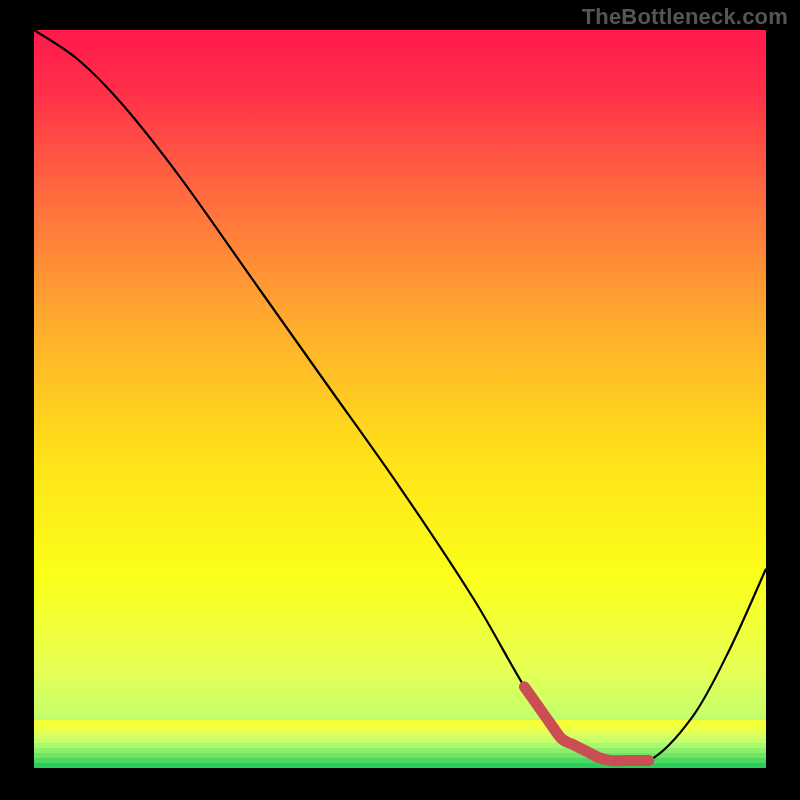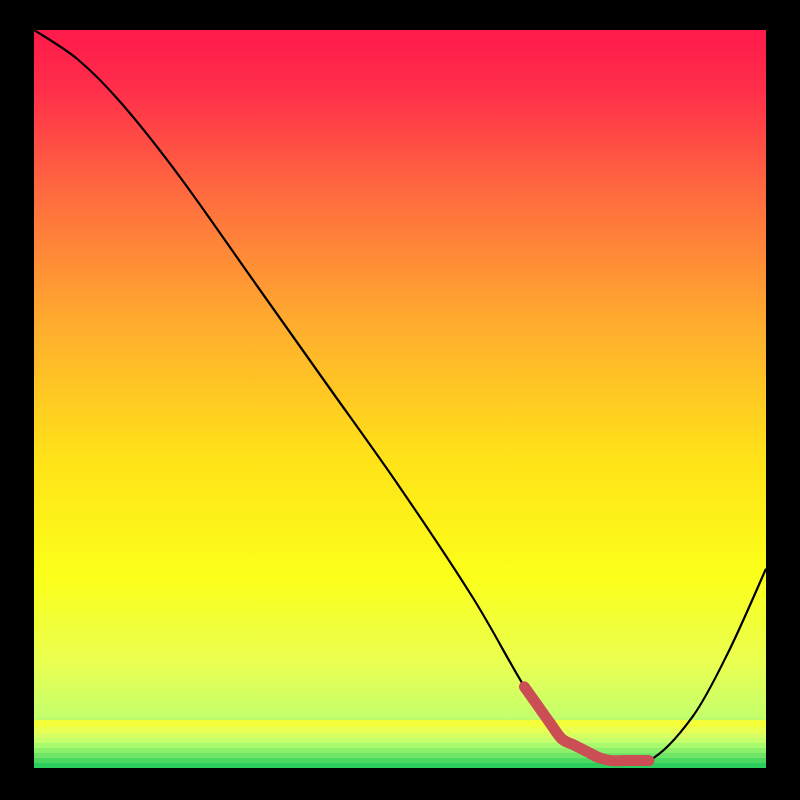--- a/index.html
+++ b/index.html
@@ -65,20 +65,21 @@
     flex-direction: column;
   }
   .green-stack div {
     width: 100%;
   }
 </style>
 </head>
 <body>
 
 <div class="stage">
+  <div class="watermark">TheBottleneck.com</div>
 
   <div class="plot-area">
     <svg class="gradient-bg" viewBox="0 0 732 738" preserveAspectRatio="none">
       <defs>
         <linearGradient id="bg-grad" x1="0" y1="0" x2="0" y2="1">
             <stop offset="0.0%" stop-color="#ff1a4b"></stop>
             <stop offset="8.0%" stop-color="#ff2e4a"></stop>
             <stop offset="22.0%" stop-color="#ff6a3f"></stop>
             <stop offset="40.0%" stop-color="#ffad2e"></stop>
             <stop offset="58.0%" stop-color="#ffe218"></stop>

